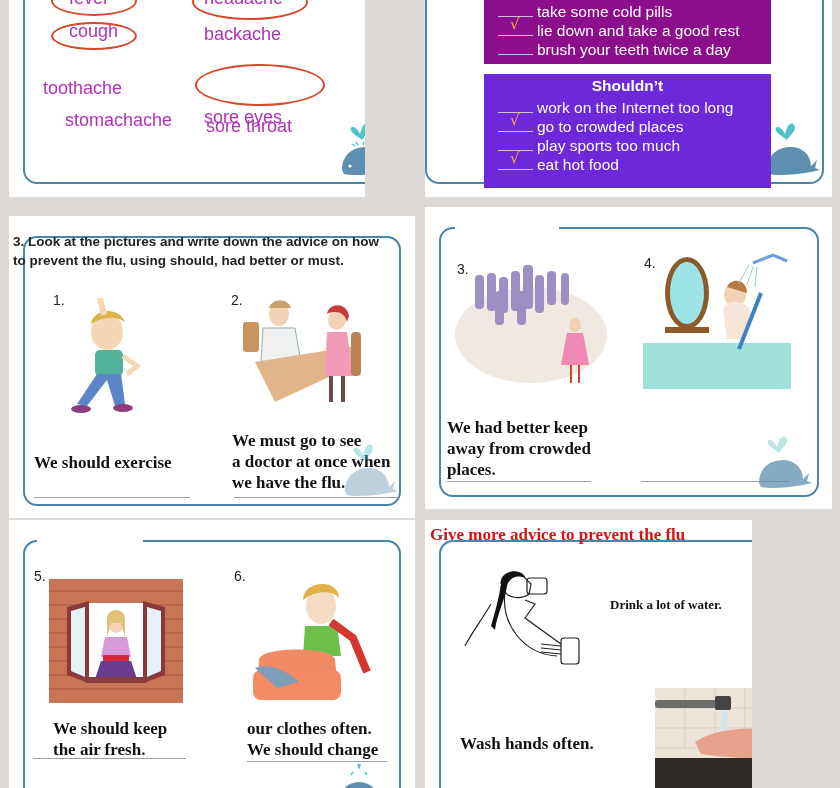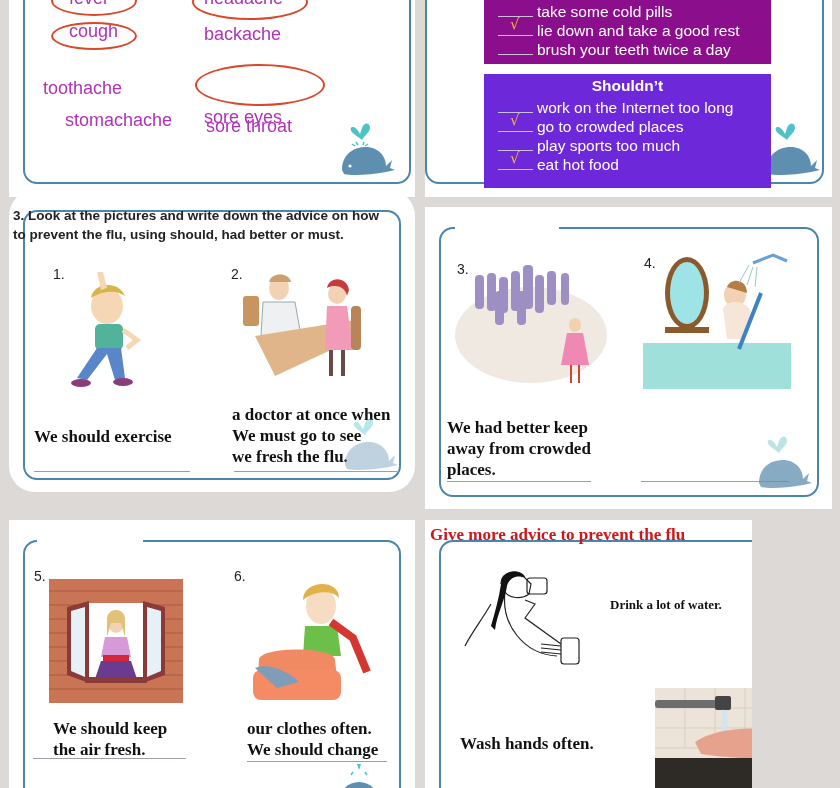--- a/index.html
+++ b/index.html
@@ -16,21 +16,21 @@
   .blank{display:inline-block;width:35px;border-bottom:1px solid #c9c0d8;margin-right:4px;position:relative;height:12px;vertical-align:baseline;}
   .check{position:absolute;left:12px;top:-8px;color:#f5b335;font-family:"DejaVu Serif",serif;font-size:15px;}
   .num{position:absolute;font-size:14px;color:#222;}
   .pic{position:absolute;}
   .answer{position:absolute;font-size:17px;line-height:21px;}
   .uline{position:absolute;height:1px;background:#9a9ea8;}
 </style>
 </head>
 <body>
 
-<div class="slide" style="left:9px;top:0;width:406px;height:197px;">
+<div class="slide" style="left:9px;top:0;width:356px;height:197px;">
   <div class="frame" style="left:14px;top:-20px;width:388px;height:204px;"></div>
   <span class="word" style="left:60px;top:-12px;">fever</span>
   <div class="oval" style="left:42px;top:-14px;width:86px;height:30px;"></div>
   <span class="word" style="left:60px;top:21px;">cough</span>
   <div class="oval" style="left:42px;top:22px;width:86px;height:28px;"></div>
   <span class="word" style="left:34px;top:78px;">toothache</span>
   <span class="word" style="left:34px;top:110px;margin-left:22px;">stomachache</span>
 
   <span class="word" style="left:195px;top:-12px;">headache</span>
   <div class="oval" style="left:183px;top:-16px;width:116px;height:36px;"></div>
@@ -76,21 +76,21 @@
     </div>
     <div class="row" style="top:63px;left:14px;">
       <span class="blank"></span><span>play sports too much</span>
     </div>
     <div class="row" style="top:82px;left:14px;">
       <span class="blank"><span class="check">√</span></span><span>eat hot food</span>
     </div>
   </div>
 </div>
 
-<div class="slide" style="left:9px;top:190px;width:406px;height:302px;border-radius:26px;">
+<div class="slide" style="left:9px;top:216px;width:406px;height:302px;">
   <div class="frame" style="left:14px;top:20px;width:378px;height:270px;"></div>
   <div style="position:absolute;left:4px;top:16px;font-size:13.5px;font-weight:bold;color:#222;line-height:19px;background:transparent;">
     <div>3. Look at the pictures and write down the advice on how</div>
     <div>to prevent the flu, using should, had better or must.</div>
   </div>
   <span class="num" style="left:44px;top:76px;">1.</span>
   <svg class="pic" style="left:48px;top:78px;" width="100" height="130" viewBox="0 0 100 130">
     <ellipse cx="50" cy="38" rx="16" ry="18" fill="#f6d7b5"></ellipse>
     <path d="M34 30 C36 14,62 12,68 28 C60 22,46 22,34 30Z" fill="#d8b54a"></path>
     <path d="M44 22 L40 4 L46 4 L50 20Z" fill="#f6d7b5"></path>
@@ -114,23 +114,23 @@
     <rect x="116" y="40" width="10" height="44" rx="4" fill="#b98457"></rect>
     <path d="M96 84 L96 110 M108 84 L108 110" stroke="#6b4a4a" stroke-width="4"></path>
   </svg>
 
   <div class="answer serif" style="left:25px;top:236px;">
     <div>We should exercise</div>
   </div>
   <div class="uline" style="left:25px;top:281px;width:156px;"></div>
 
   <div class="answer serif" style="left:223px;top:214px;">
+    <div>We must go to see</div>
     <div>a doctor at once when</div>
-    <div>We must go to see</div>
-    <div>we fresh the flu.</div>
+    <div>we have the flu.</div>
   </div>
   <div class="uline" style="left:225px;top:281px;width:165px;"></div>
   <svg class="whale" style="left:334px;top:225px;opacity:0.4;" viewBox="0 0 56 60">
     <path d="M20 14 C14 2, 6 8, 14 14 C16 16,20 18,22 20 C24 16,30 12,30 8 C30 2,24 2,22 8Z" fill="#4ec2c8"></path>
     <path d="M2 50 C2 34,14 27,26 27 C38 27,46 36,46 46 L52 40 L50 48 L55 50 L46 52 C30 55,12 56,4 54 Z" fill="#5f8fb0"></path>
   </svg>
 </div>
 
 <div class="slide" style="left:425px;top:207px;width:407px;height:302px;">
   <div class="frame" style="left:14px;top:20px;width:380px;height:270px;"></div>

